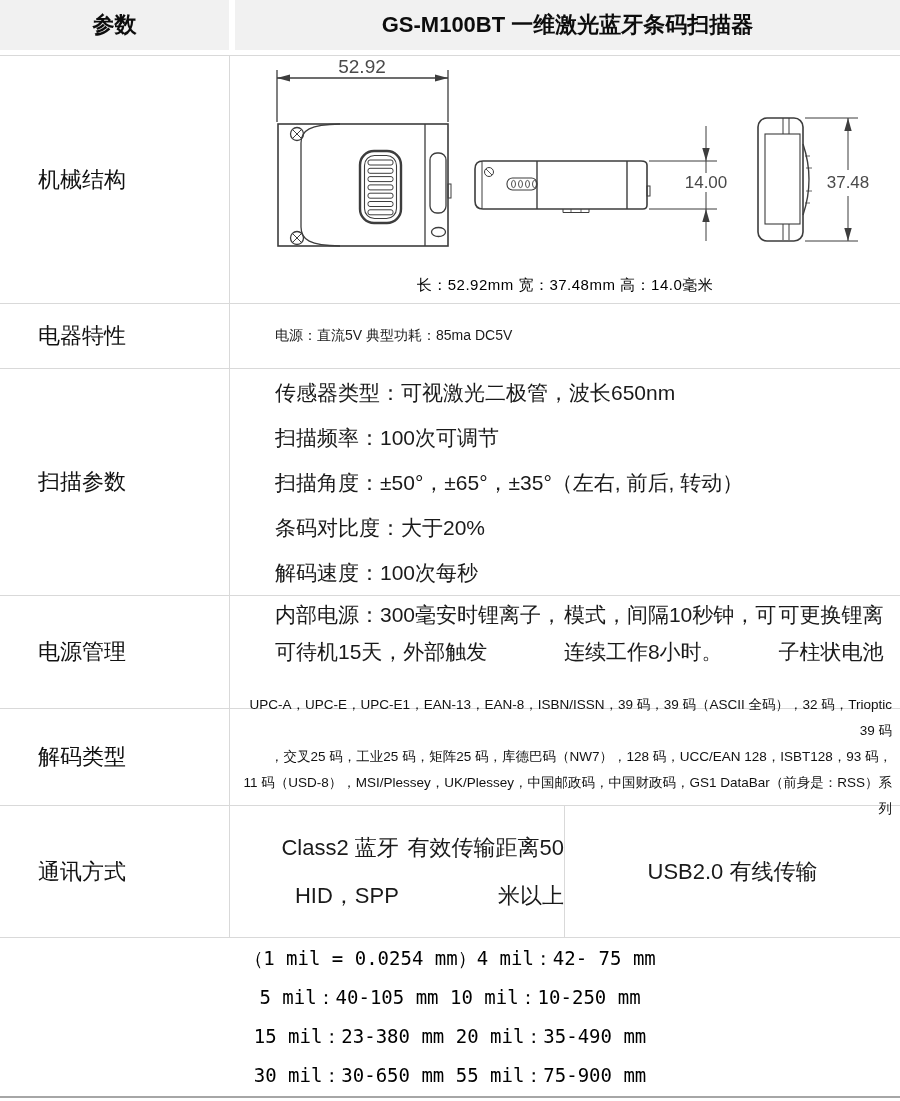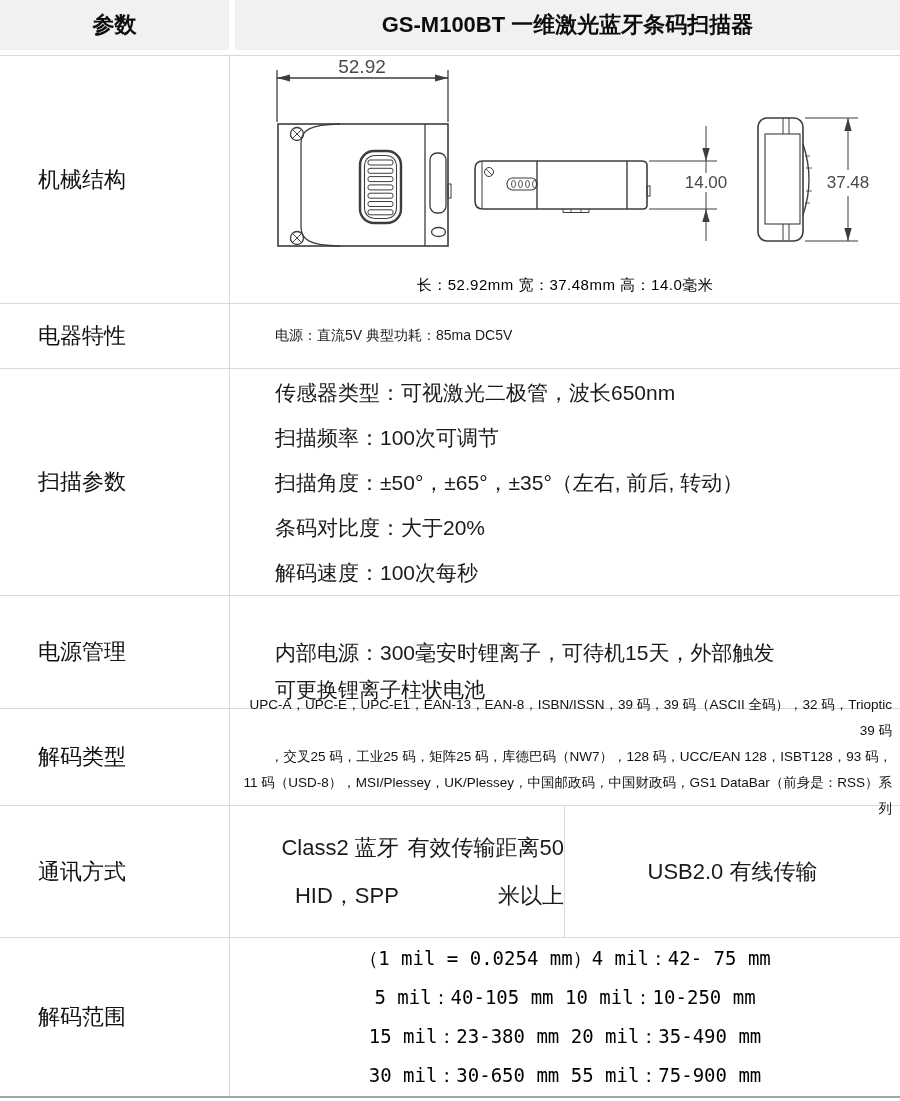--- a/index.html
+++ b/index.html
@@ -42,21 +42,21 @@
   .row-elec{height:65px;}
   .elec-content{display:flex;align-items:center;padding-left:45px;font-size:14px;}
 
   
   .row-scan{height:227px;}
   .scan-content{display:flex;flex-direction:column;justify-content:center;padding-left:45px;}
   .scan-content div{line-height:45px;font-size:21px;}
 
   
   .row-power{height:113px;}
-  .power-content{display:flex;flex-direction:column;justify-content:flex-end;padding-left:45px;}
+  .power-content{display:flex;flex-direction:row;justify-content:flex-end;padding-left:45px;}
   .power-content div{line-height:37px;font-size:21px;}
 
   
   .row-types{height:97px;}
   .types-content{display:flex;flex-direction:column;justify-content:center;}
   .types-content div{line-height:26px;font-size:13.5px;text-align:right;color:#111;padding:0 8px;}
 
   
   .row-comm{height:132px;}
   .comm-content{display:flex;}
@@ -205,20 +205,21 @@
       <div>扫描角度：±50°，±65°，±35°（左右, 前后, 转动）</div>
       <div>条码对比度：大于20%</div>
       <div>解码速度：100次每秒</div>
     </div>
   </div>
 
   <div class="row row-power">
     <div class="label-col">电源管理</div>
     <div class="content-col power-content">
       <div>内部电源：300毫安时锂离子，可待机15天，外部触发</div>
+      <div>模式，间隔10秒钟，可连续工作8小时。</div>
       <div>可更换锂离子柱状电池</div>
     </div>
   </div>
 
   <div class="row row-types">
     <div class="label-col">解码类型</div>
     <div class="content-col types-content">
       <div>UPC-A，UPC-E，UPC-E1，EAN-13，EAN-8，ISBN/ISSN，39 码，39 码（ASCII 全码），32 码，Trioptic 39 码</div>
       <div>，交叉25 码，工业25 码，矩阵25 码，库德巴码（NW7），128 码，UCC/EAN 128，ISBT128，93 码，</div>
       <div>11 码（USD-8），MSI/Plessey，UK/Plessey，中国邮政码，中国财政码，GS1 DataBar（前身是：RSS）系列</div>
@@ -232,21 +233,20 @@
         <div>Class2 蓝牙 HID，SPP</div>
         <div>有效传输距离50米以上</div>
       </div>
       <div class="usb-cell">
         <span>USB2.0 有线传输</span>
       </div>
     </div>
   </div>
 
   <div class="row row-range">
-    <div class="label-col">解码范围</div>
     <div class="content-col range-content">
       <div>（1 mil = 0.0254 mm）4 mil：42- 75 mm</div>
       <div>5 mil：40-105 mm 10 mil：10-250 mm</div>
       <div>15 mil：23-380 mm 20 mil：35-490 mm</div>
       <div>30 mil：30-650 mm 55 mil：75-900 mm</div>
     </div>
   </div>
 
 </div>
 

